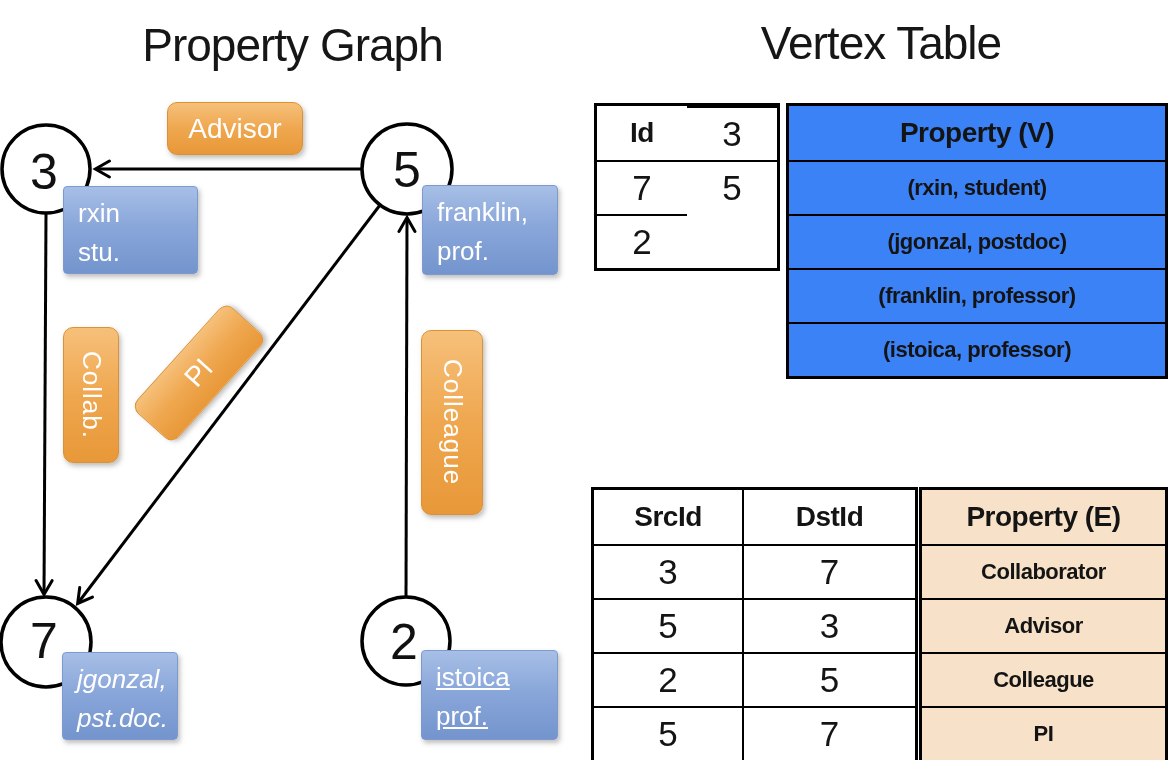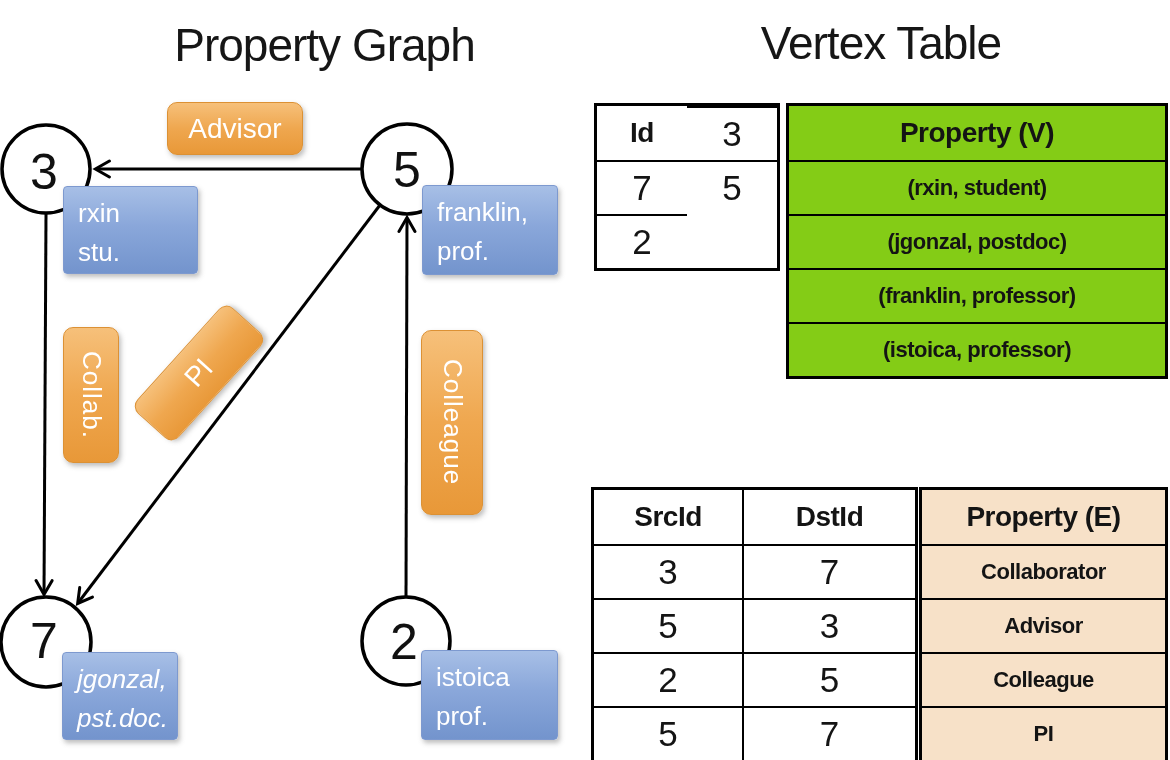--- a/index.html
+++ b/index.html
@@ -39,27 +39,27 @@
   }
   .cell{
     display:flex;align-items:center;justify-content:center;
     box-sizing:border-box;white-space:nowrap;
   }
   .cell.bt{border-top:2.5px solid #000;}
   .cell.bl{border-left:2.5px solid #000;}
   .cell.head{font-weight:700;font-size:28px;letter-spacing:-0.5px;}
   .cell.num{font-size:35px;font-weight:300;}
   .cell.ptxt{font-size:22px;font-weight:700;letter-spacing:-0.5px;}
-  .bluefill{background:#84cc16;}
+  .bluefill{background:#3b82f6;}
   .peachfill{background:#f7e1c8;}
   .vt-id{left:594px;top:103px;width:186px;grid-template-columns:1fr 1fr;}
   .vt-prop{left:786px;top:103px;width:382px;grid-template-columns:1fr;}
   .et-ids{left:591px;top:487px;width:327px;grid-template-columns:148px 173px;}
   .et-prop{left:919px;top:487px;width:249px;grid-template-columns:1fr;}
-  .t-graph{left:0;top:18px;width:585px;padding-left:32px;}
+  .t-graph{left:0;top:18px;width:585px;}
   .t-vertex{left:594px;top:16px;width:574px;}
   .t-edge{left:594px;top:398px;width:574px;}
 </style>
 </head>
 <body>
 
 <div class="stage">
 
   <div class="title t-graph">Property Graph</div>
 
@@ -103,21 +103,21 @@
     <span>stu.</span>
   </div>
   <div class="pbox" style="left:422px;top:185px;width:136px;height:90px;">
     <span>franklin,</span>
     <span>prof.</span>
   </div>
   <div class="pbox" style="left:62px;top:652px;width:116px;height:88px;font-style:italic;">
     <span>jgonzal,</span>
     <span>pst.doc.</span>
   </div>
-  <div class="pbox" style="left:421px;top:650px;width:137px;height:90px;">
+  <div class="pbox" style="left:421px;top:650px;width:137px;height:90px;text-decoration:underline;">
     <span>istoica</span>
     <span>prof.</span>
   </div>
 
   <div class="title t-vertex">Vertex Table</div>
 
   <div class="tbl vt-id">
     <div class="cell head">Id</div>
     <div class="cell num bt">3</div>
     <div class="cell num bt">7</div>

